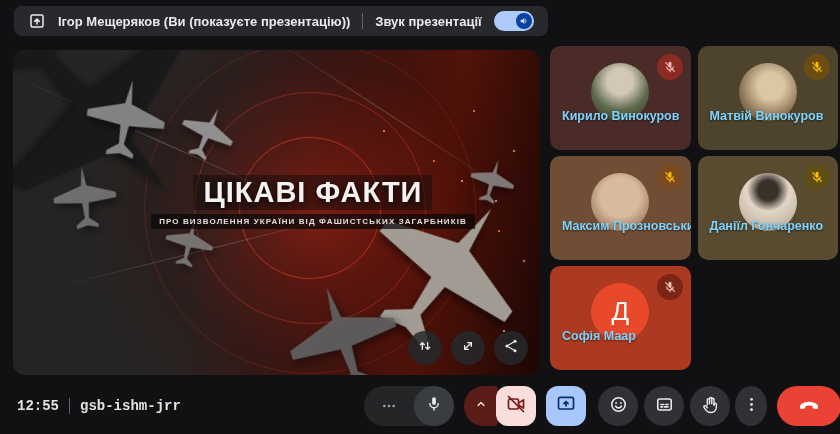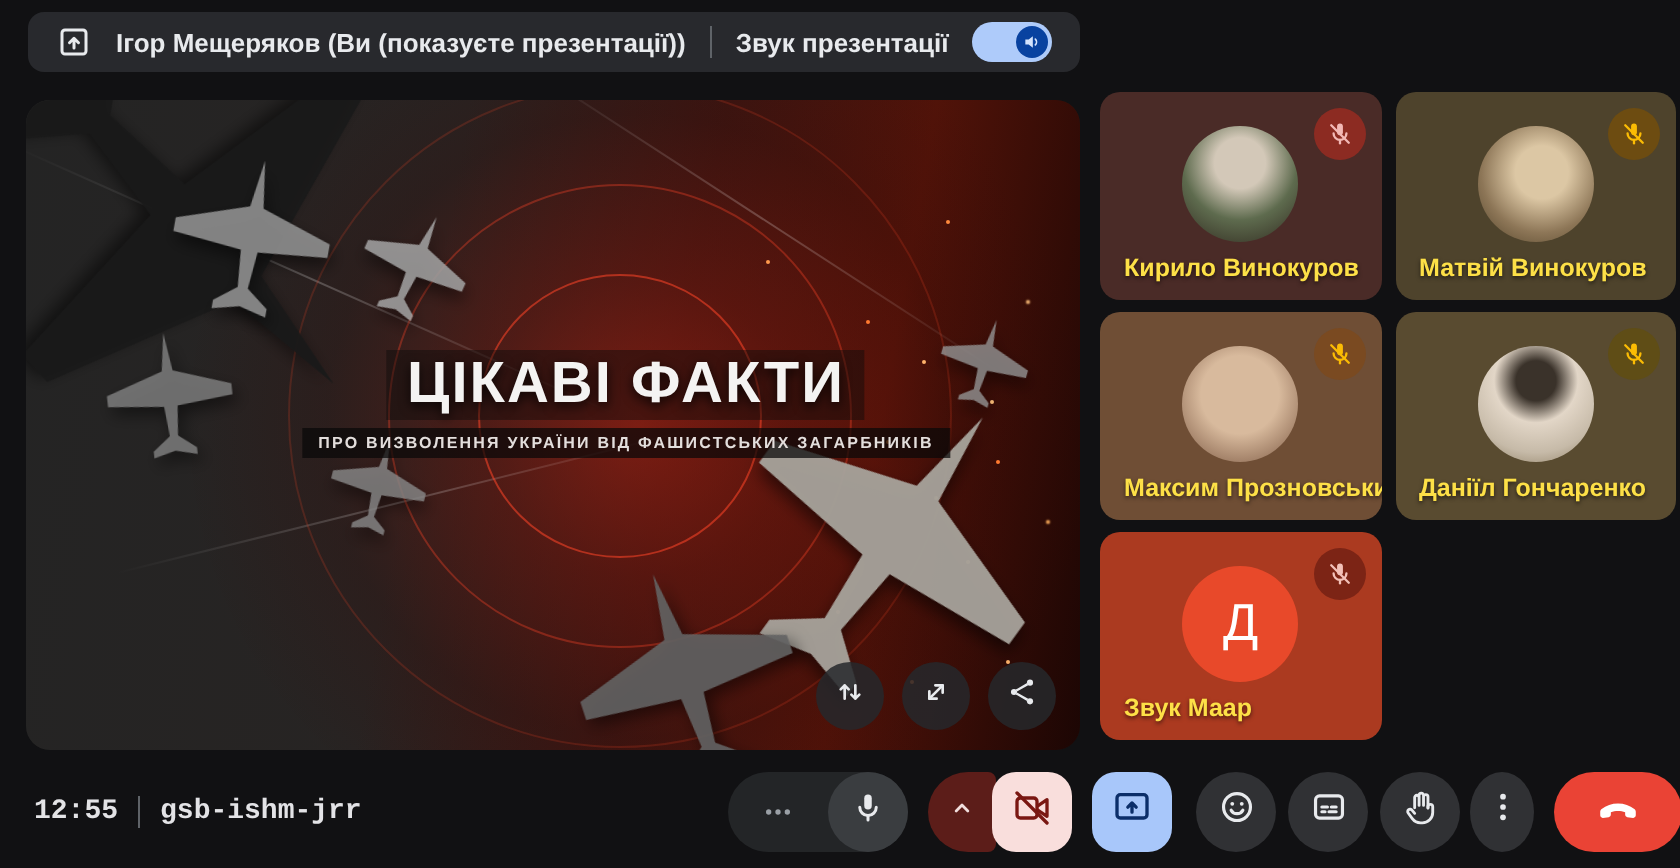--- a/index.html
+++ b/index.html
@@ -96,21 +96,21 @@
     width:58px;height:58px;border-radius:50%;
     display:flex;align-items:center;justify-content:center;
     font-size:26px;font-weight:400;color:#fff;
   }
   .av1{background:radial-gradient(circle at 50% 32%,#d3c8b8 0 26%,#5e6b4e 58%,#30291f 100%);}
   .av2{background:radial-gradient(circle at 55% 40%,#dcc7a4 0 28%,#8d7657 64%,#4e3f26 100%);}
   .av3{background:radial-gradient(circle at 44% 28%,#cab4a3 0 17%,#3a3d3c 55%,#161b1b 100%);}
   .av4{background:radial-gradient(circle at 50% 42%,#d8ba9d 0 44%,#a5846b 74%,#6d5038 100%);}
   .av5{background:radial-gradient(circle at 50% 30%,#3a322a 0 20%,#e2d6c7 42%,#c6baa8 72%,#8a7a5e 100%);}
   .tile-name{
-    position:absolute;left:12px;bottom:9px;font-size:12.5px;font-weight:700;color:#fde047;
+    position:absolute;left:12px;bottom:27px;font-size:12.5px;font-weight:700;color:#7dd3fc;
     text-shadow:0 1px 2px rgba(0,0,0,.6);white-space:nowrap;
   }
   
   .time-group{
     position:absolute;left:17px;top:398px;display:flex;align-items:center;gap:10px;
     font-size:14px;font-weight:600;color:#e3e3e6;font-family:Liberation Mono, monospace;
   }
   .controls{position:absolute;left:364px;top:386px;height:40px;display:flex;align-items:center;}
   .mic-pill{
     width:90px;height:40px;border-radius:20px;background:#232527;
@@ -147,21 +147,21 @@
 </head>
 <body>
 
 <div class="topbar">
   <span class="p-icon">
     <svg viewBox="0 0 24 24" fill="none" stroke="currentColor" stroke-width="2">
         <rect x="4" y="4" width="16" height="16" rx="2"></rect>
         <path d="M12 16v-6M9 12.5L12 9.5l3 3" stroke-linecap="round" stroke-linejoin="round"></path>
       </svg>
   </span>
-  <span class="label">Ігор Мещеряков (Ви (показуєте презентації))</span>
+  <span class="label">Ігор Мещеряков (Ви (показуєте презентацію))</span>
   <span class="vdiv"></span>
   <span class="label">Звук презентації</span>
   <span class="toggle">
     <span class="knob">
       <svg viewBox="0 0 24 24" fill="currentColor">
           <path d="M4 9v6h4l5 4V5L8 9H4z"></path>
           <path d="M16 8.5a5 5 0 0 1 0 7" fill="none" stroke="currentColor" stroke-width="2" stroke-linecap="round"></path>
         </svg>
     </span>
   </span>
@@ -313,21 +313,21 @@
   <div class="tile" style="background-color: rgb(171, 58, 32);">
     <div class="badge" style="background-color: rgb(124, 36, 21); color: rgb(243, 193, 184);">
       <svg viewBox="0 0 24 24" fill="none" stroke="currentColor" stroke-width="2" stroke-linecap="round">
           <rect x="9.5" y="3" width="5" height="10" rx="2.5" fill="currentColor" stroke="none"></rect>
           <path d="M6.5 11.5a5.5 5.5 0 0 0 11 0"></path>
           <path d="M12 17v3"></path>
           <line x1="4.5" y1="4.5" x2="19.5" y2="19.5"></line>
         </svg>
     </div>
     <div class="avatar" style="background-color: rgb(232, 73, 42);">Д</div>
-    <div class="tile-name">Звук Маар</div>
+    <div class="tile-name">Софія Маар</div>
   </div>
 
 </div>
 
 <div class="time-group">
   <span>12:55</span>
   <span class="vdiv"></span>
   <span>gsb-ishm-jrr</span>
 </div>
 

